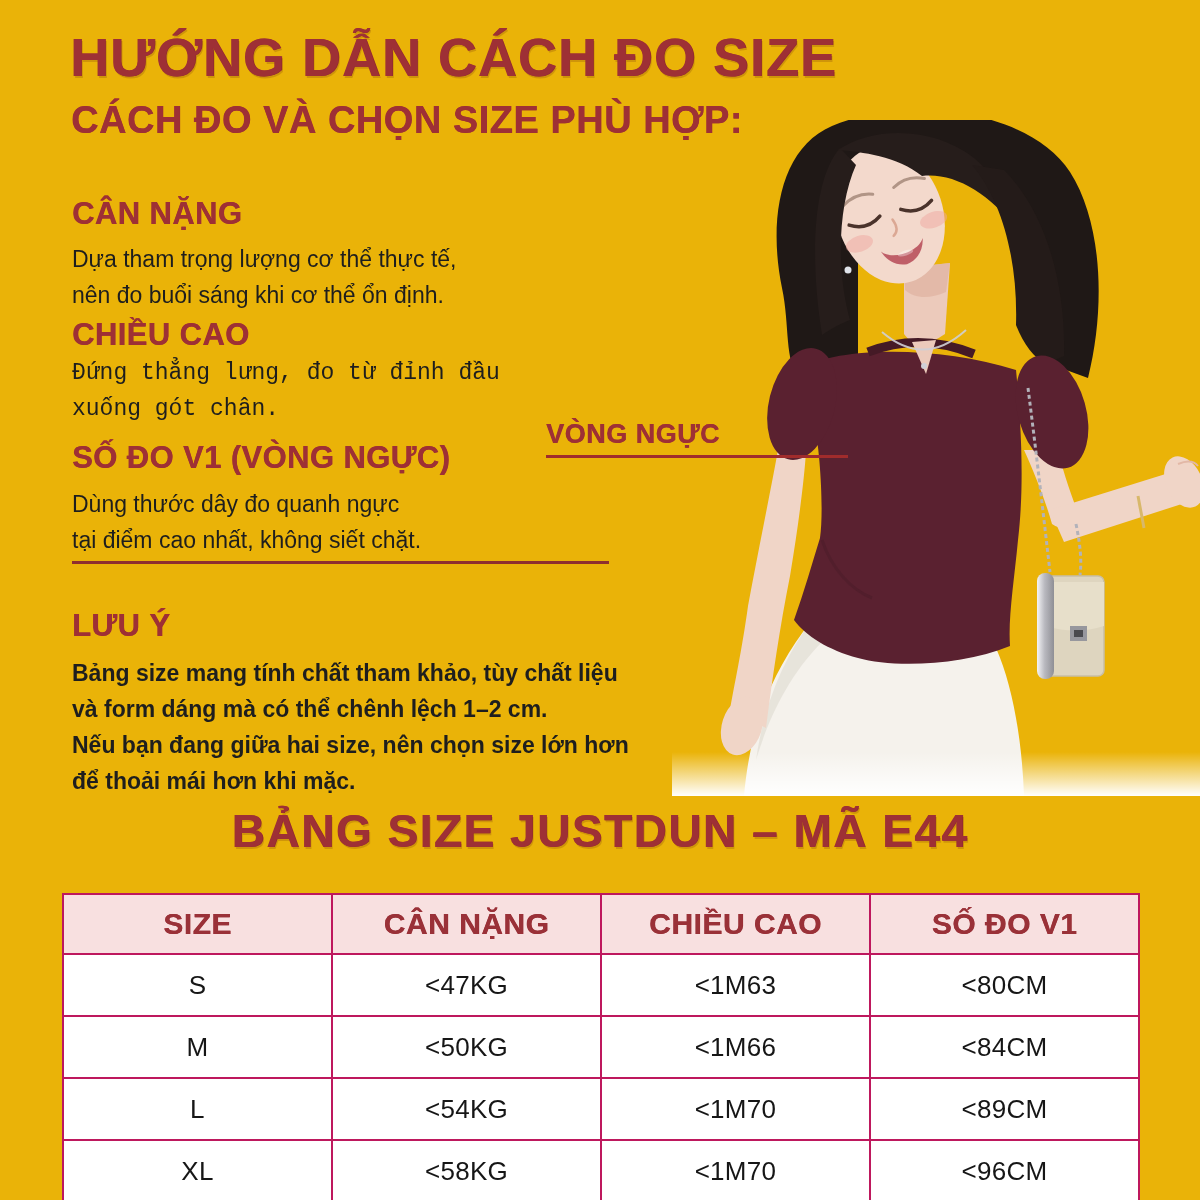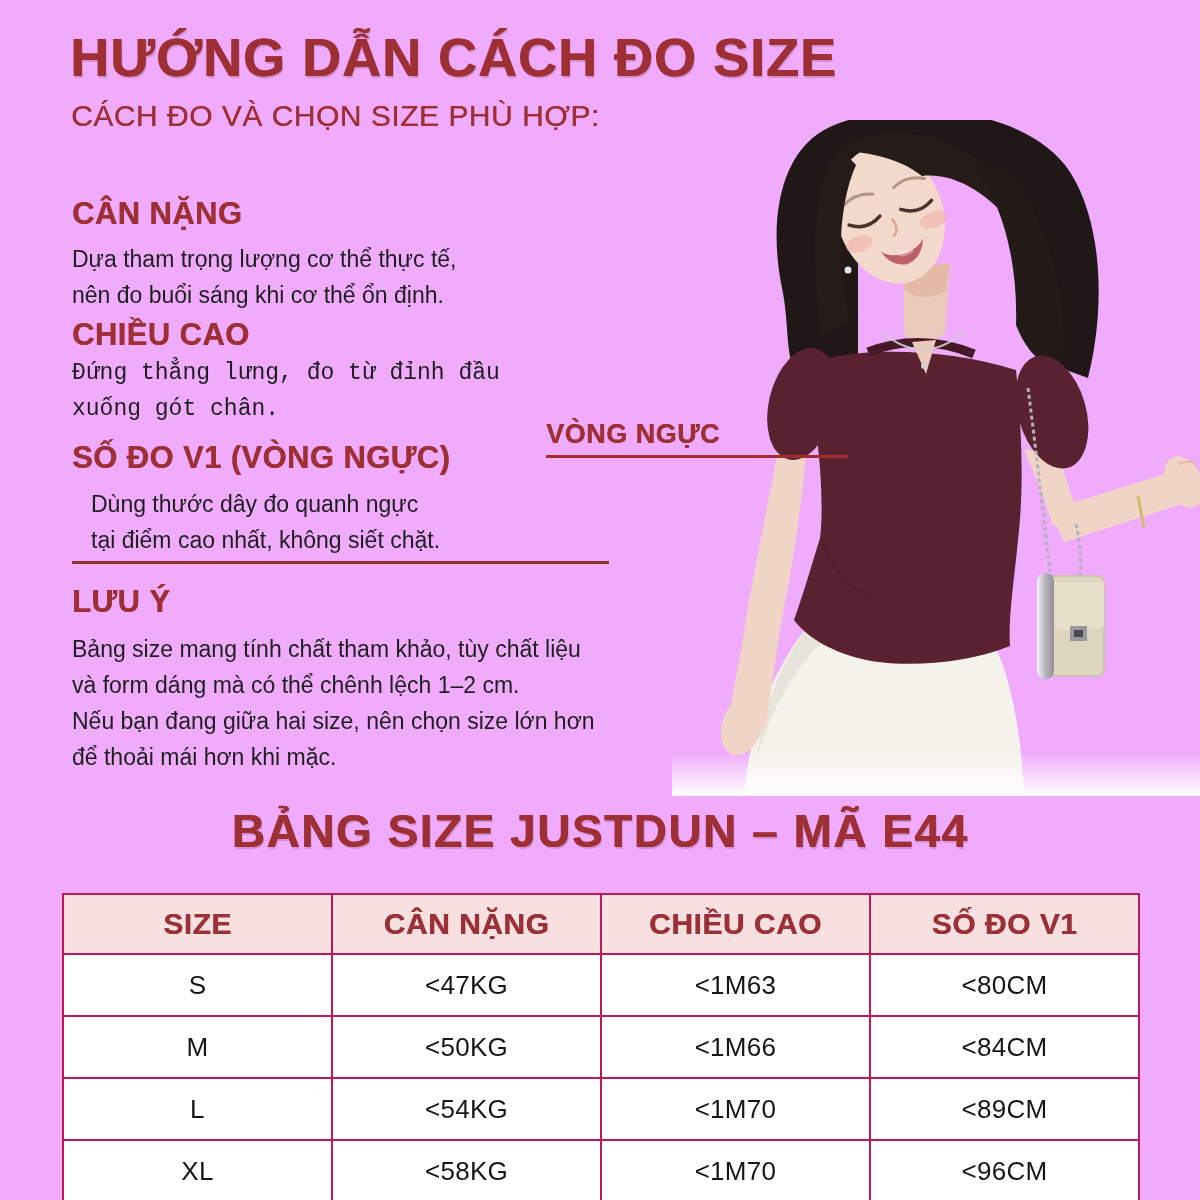--- a/index.html
+++ b/index.html
@@ -1,21 +1,21 @@
 <!DOCTYPE html>
 <html><head>
 <meta charset="utf-8">
 <style>
   html,body{margin:0;padding:0;background:#ffffff;}
-  .page{position:relative;width:1200px;height:1200px;background:#f0abfc;overflow:hidden;
+  .page{position:relative;width:1200px;height:1200px;background:#eab308;overflow:hidden;
         font-family:"Liberation Sans",sans-serif;color:#1e1e1e;}
   .abs{position:absolute;}
   .page-title{left:70px;top:26px;font-size:54px;font-weight:700;letter-spacing:1px;
               color:#9e3035;text-shadow:1.5px 1.5px 0 rgba(90,16,16,0.18), 0.6px 0 0 #9e3035;}
-  .page-subtitle{left:71px;top:99px;font-size:30px;font-weight:400;letter-spacing:0.5px;
+  .page-subtitle{left:71px;top:99px;font-size:38px;font-weight:700;letter-spacing:0.5px;
                  color:#9e3035;text-shadow:0.4px 0 0 #9e3035;}
   .section-heading{font-size:31px;font-weight:700;color:#9e3035;letter-spacing:0.4px;
                    text-shadow:0.4px 0 0 #9e3035;}
   .section-body{font-size:23px;line-height:36px;color:#1e1e1e;white-space:pre-line;}
   .divider{left:72px;top:561px;width:537px;height:3px;background:#8e2f2f;}
   .annot-label{left:546px;top:419px;font-size:27px;font-weight:700;color:#9e3035;
                letter-spacing:0.5px;z-index:3;text-shadow:0.4px 0 0 #9e3035;}
   .annot-line{left:546px;top:455px;width:302px;height:3px;background:#a02c2c;z-index:3;}
   .photo-wrap{left:672px;top:120px;width:528px;height:676px;z-index:1;}
   .table-title{left:0;top:804px;width:1200px;text-align:center;font-size:46px;font-weight:700;
@@ -44,29 +44,29 @@
   </div>
 
   <div class="abs" style="left:72px;top:317px;width:560px;">
     <div class="section-heading">CHIỀU CAO</div>
     <div class="section-body" style="margin-top:2px;font-family:Liberation Mono, monospace;">Đứng thẳng lưng, đo từ đỉnh đầu
 xuống gót chân.</div>
   </div>
 
   <div class="abs" style="left:72px;top:440px;width:560px;">
     <div class="section-heading">SỐ ĐO V1 (VÒNG NGỰC)</div>
-    <div class="section-body" style="margin-top:10px;margin-left:19px;">Dùng thước dây đo quanh ngực
+    <div class="section-body" style="margin-top:10px;">Dùng thước dây đo quanh ngực
 tại điểm cao nhất, không siết chặt.</div>
   </div>
 
   <div class="abs divider"></div>
 
-  <div class="abs" style="left:72px;top:584px;width:600px;">
+  <div class="abs" style="left:72px;top:608px;width:600px;">
     <div class="section-heading">LƯU Ý</div>
-    <div class="section-body" style="margin-top:11px;">Bảng size mang tính chất tham khảo, tùy chất liệu
+    <div class="section-body" style="margin-top:11px;font-weight:bold;">Bảng size mang tính chất tham khảo, tùy chất liệu
 và form dáng mà có thể chênh lệch 1–2 cm.
 Nếu bạn đang giữa hai size, nên chọn size lớn hơn
 để thoải mái hơn khi mặc.</div>
   </div>
 
   <div class="abs annot-label">VÒNG NGỰC</div>
   <div class="abs annot-line"></div>
 
   <div class="abs photo-wrap">
     <svg width="528" height="676" viewBox="0 0 528 676" xmlns="http://www.w3.org/2000/svg">

